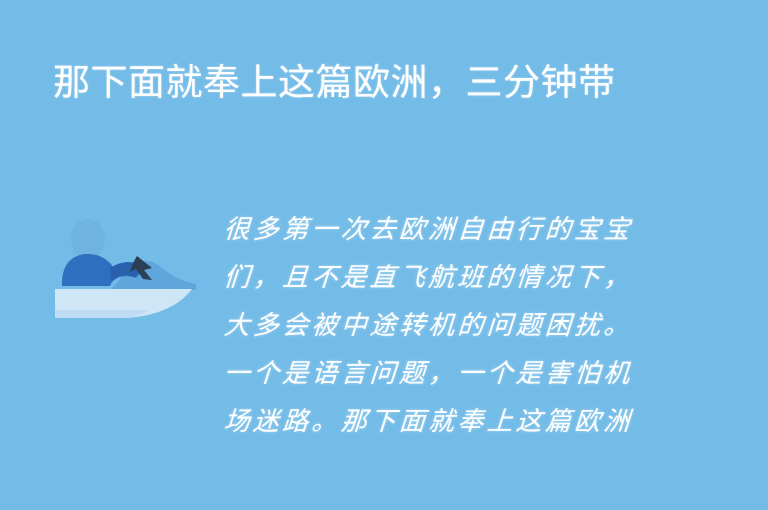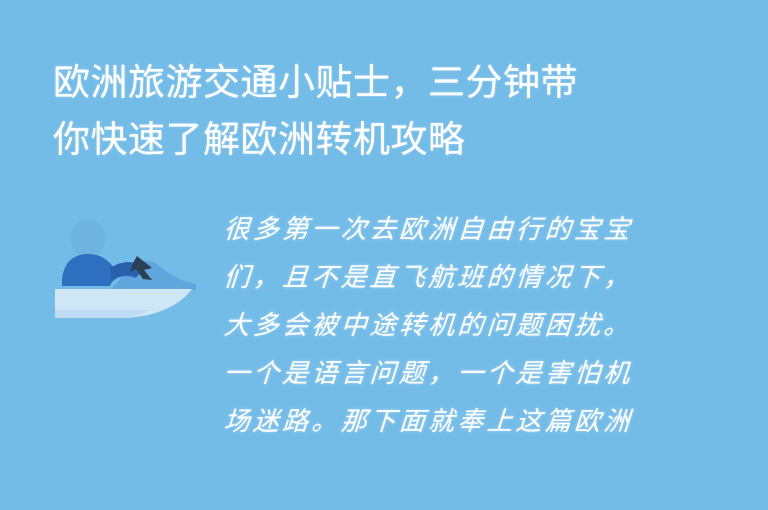--- a/index.html
+++ b/index.html
@@ -74,22 +74,21 @@
     transform: skewX(-4deg);
     transform-origin: left center;
   }
 </style>
 </head>
 <body>
 
 <div class="page">
 
   <div class="title-block">
-    <div class="title-line">欧洲旅游交通小贴士，三分钟带</div>
-    <div class="title-line">你快速了解欧洲转机攻略</div>
+    <div class="title-line">那下面就奉上这篇欧洲，三分钟带</div>
   </div>
 
   <div class="illustration">
     <svg viewBox="0 0 170 124" xmlns="http://www.w3.org/2000/svg" aria-hidden="true">
 
       <path d="M78 76 C92 52, 108 50, 122 62 C134 72, 146 76, 156 78 L156 84 L70 84 Z" fill="#5aa2d8" opacity="0.85"></path>
 
       <ellipse cx="48" cy="33" rx="17" ry="20" fill="#6fb4e0"></ellipse>
 
       <path d="M22 78 C22 58, 32 48, 48 48 C62 48, 70 56, 74 62

